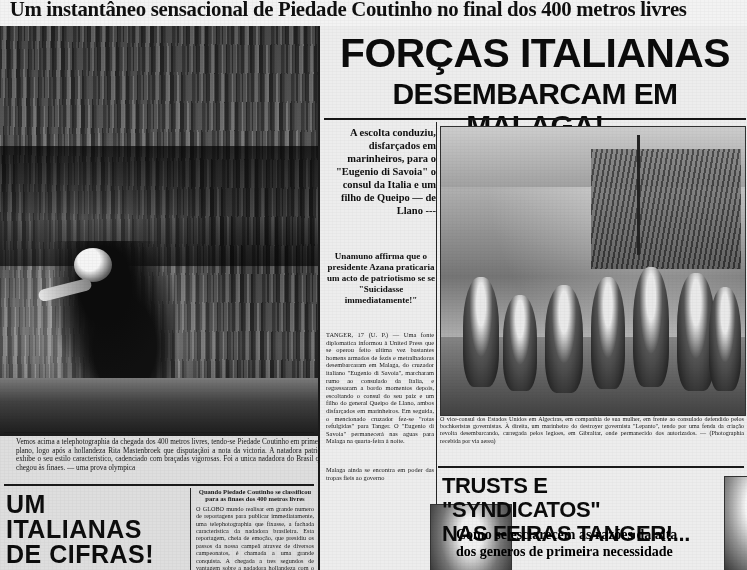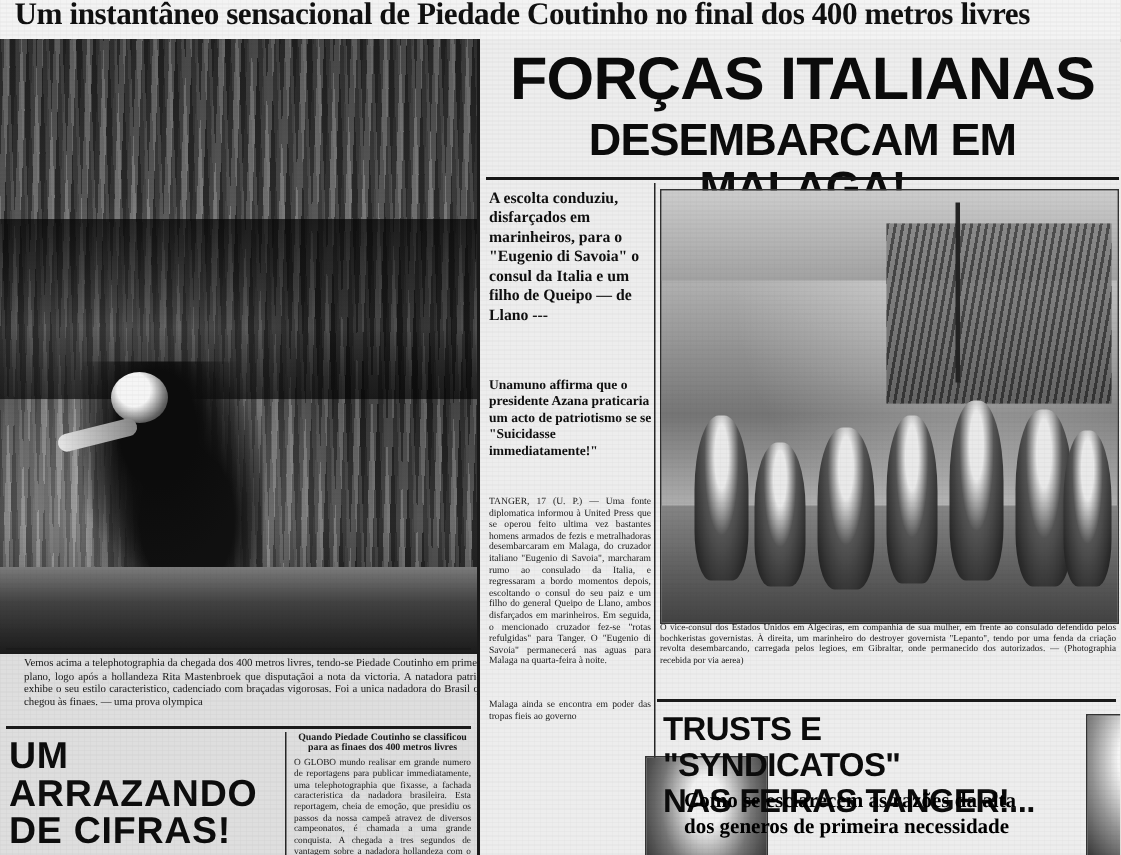--- a/index.html
+++ b/index.html
@@ -197,31 +197,32 @@
     position: absolute;
     left: 4px; top: 92px;
     width: 422px; height: 2px;
     background: #1b1b1b;
   }
 
   .subhead {
     position: absolute;
     left: 6px; top: 100px;
     width: 110px;
-    text-align: left;
+    text-align: right;
     font-family: "Liberation Serif", serif;
     font-weight: bold;
     font-size: 10.5px;
     line-height: 13px;
     color: #141414;
   }
   .subhead2 {
     position: absolute;
     left: 6px; top: 225px;
     width: 110px;
+    text-align: center;
     font-family: "Liberation Serif", serif;
     font-weight: bold;
     font-size: 9px;
     line-height: 11px;
     color: #141414;
   }
   .body-col {
     position: absolute;
     left: 6px; top: 305px;
     width: 108px;
@@ -352,21 +353,21 @@
       <div class="pool-edge"></div>
     </div>
 
     <div class="rule-thin" style="left:4px; top:406px; width:310px; height:1px;"></div>
 
     <div class="photo-caption">Vemos acima a telephotographia da chegada dos 400 metros livres, tendo-se Piedade Coutinho em primeiro plano, logo após a hollandeza Rita Mastenbroek que disputaçãoi a nota da victoria. A natadora patricia exhibe o seu estilo caracteristico, cadenciado com braçadas vigorosas. Foi a unica nadadora do Brasil que chegou às finaes. — uma prova olympica</div>
 
     <div class="rule-thin" style="left:4px; top:458px; width:310px; height:2px;"></div>
 
     <div class="arrazando">
-      <div>UM ARRAZANDO</div>
+      <div>UM ITALIANAS</div>
       <div>DE CIFRAS!</div>
 
     </div>
 
     <div class="sep-v" style="left:190px; top:462px; height:108px;"></div>
 
     <div class="col-text-left">
       <span class="hd">Quando Piedade Coutinho se classificou para as finaes dos 400 metros livres</span>
       <span>O GLOBO mundo realisar em grande numero de reportagens para publicar immediatamente, uma telephotographia que fixasse, a fachada caracteristica da nadadora brasileira. Esta reportagem, cheia de emoção, que presidiu os passos da nossa campeã atravez de diversos campeonatos, é chamada a uma grande conquista. A chegada a tres segundos de vantagem sobre a nadadora hollandeza com o "Radiotype" ao nosso correspondente em Berlim, resolvemos enviar a nossa correspondente em Berlim para que adquirisse esse documento.</span>
     </div>

